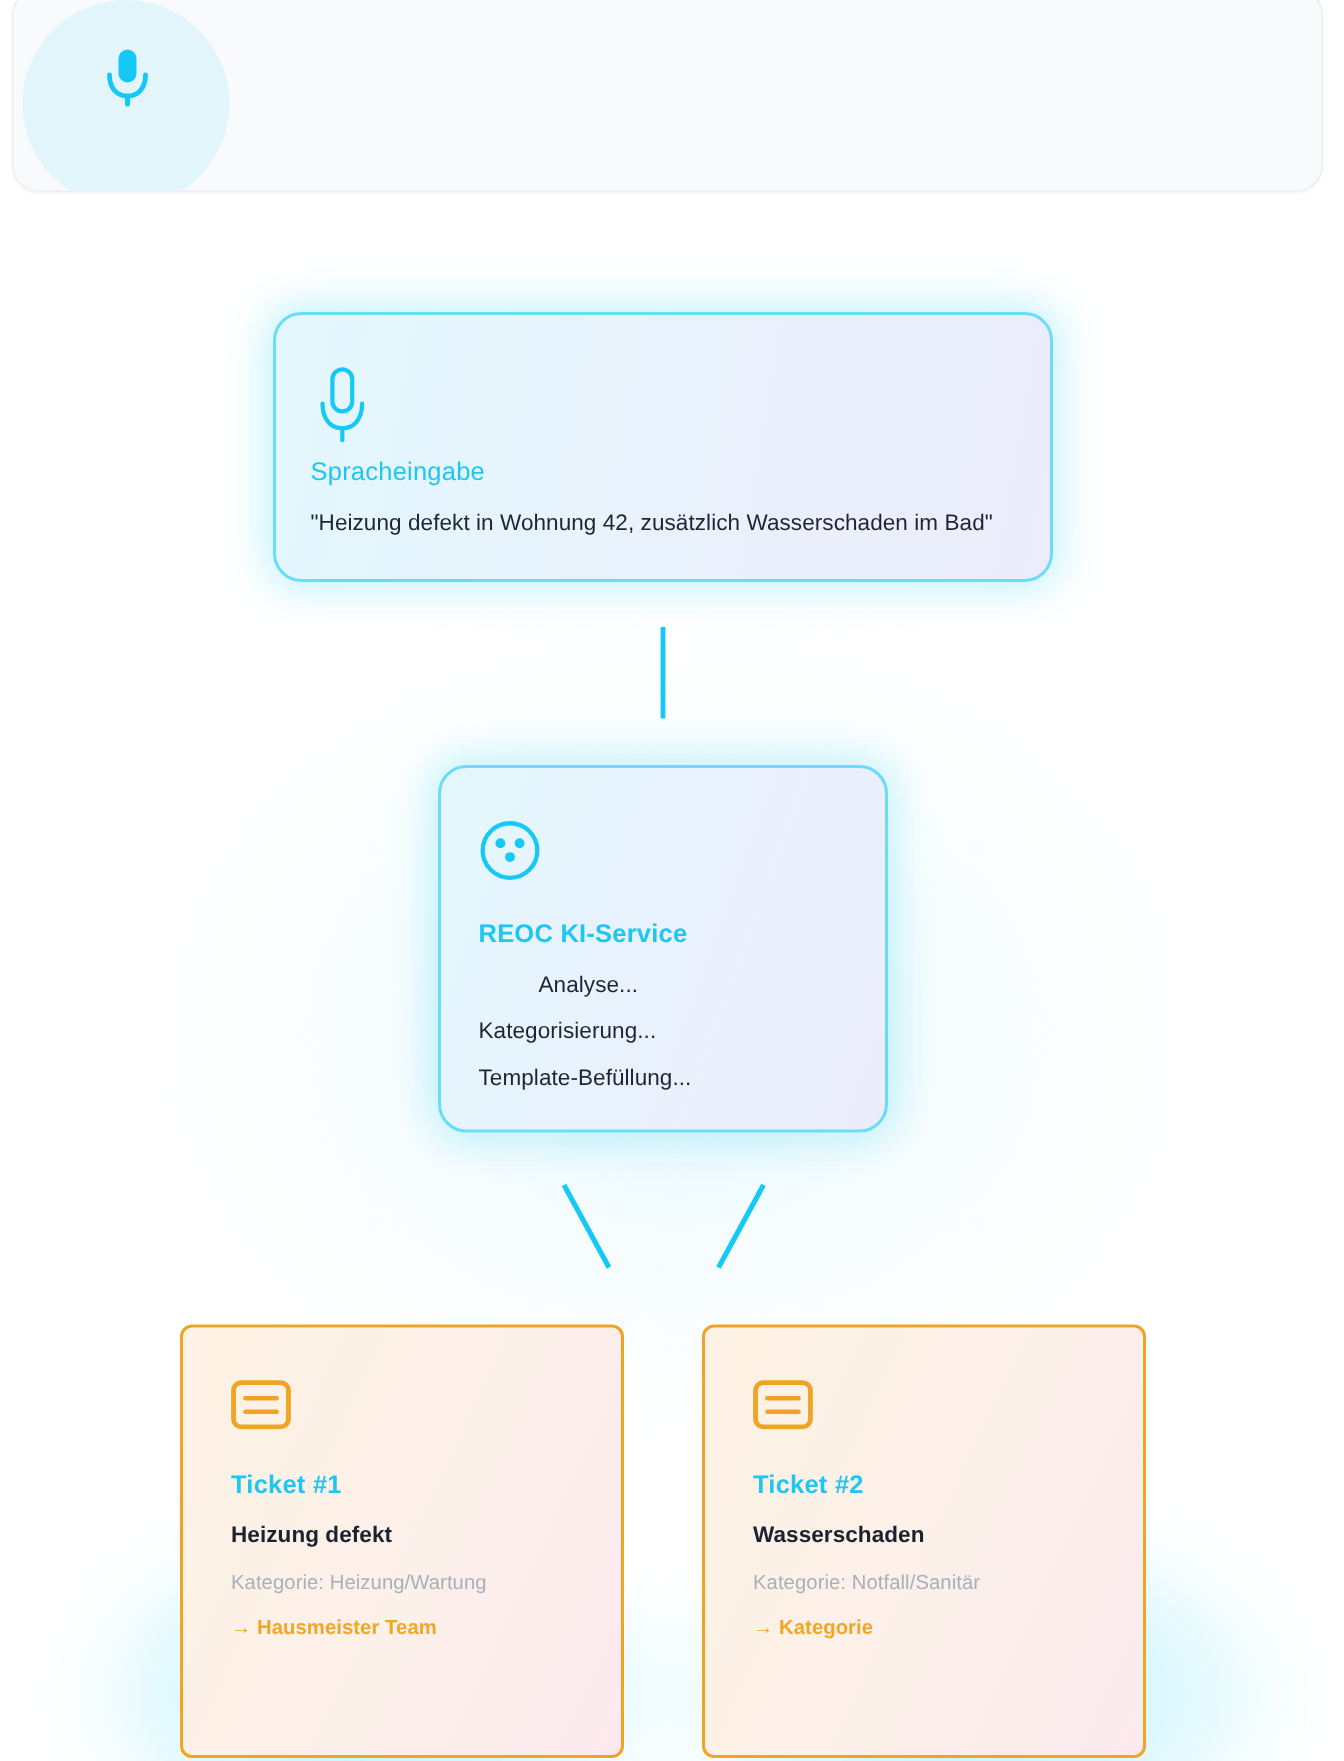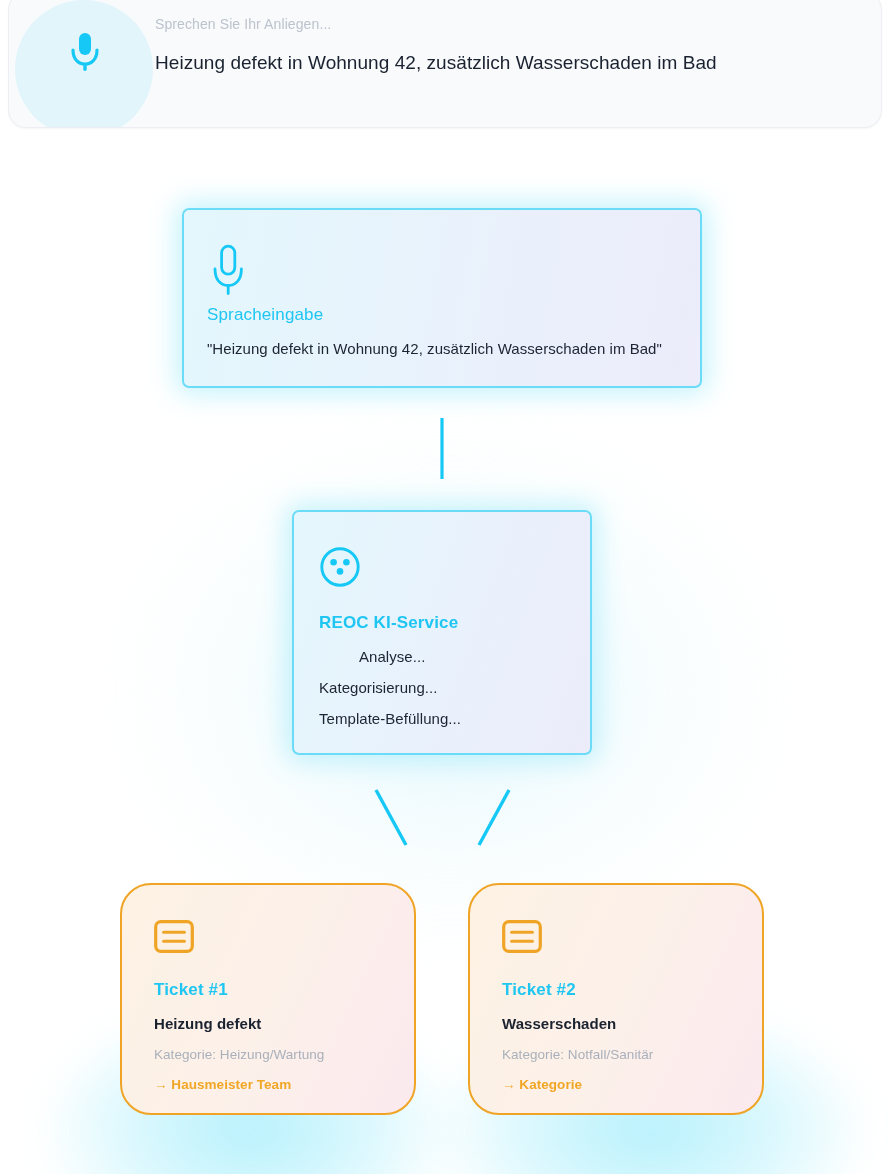--- a/index.html
+++ b/index.html
@@ -98,21 +98,21 @@
     font-size: 19px;
     color: #1a2230;
     line-height: 26px;
     letter-spacing: 0.05px;
   }
 
   
   .card {
     position: absolute;
     box-sizing: border-box;
-    border-radius: 7px;
+    border-radius: 19px;
   }
   .card-voice {
     left: 182px;
     top: 208px;
     width: 520px;
     height: 180px;
     background: linear-gradient(100deg, #e3f7fd 0%, #e9f2fc 50%, #ececfa 100%);
     border: 2px solid #6bdcf7;
     box-shadow: 0 0 26px 6px rgba(116,226,248,0.42);
   }
@@ -121,24 +121,24 @@
     top: 510px;
     width: 300px;
     height: 245px;
     background: linear-gradient(110deg, #e4f7fd 0%, #e9f1fc 55%, #ececfa 100%);
     border: 2px solid #6bdcf7;
     box-shadow: 0 0 26px 6px rgba(116,226,248,0.40);
   }
   .card-ticket {
     top: 883px;
     width: 296px;
-    height: 232px;
+    height: 289px;
     background: linear-gradient(115deg, #fdf2e3 0%, #fcf0ea 55%, #fbe9ee 100%);
     border: 2px solid #efa426;
-    border-radius: 31px;
+    border-radius: 8px;
   }
   .card-ticket-1 { left: 120px; }
   .card-ticket-2 { left: 468px; }
 
   .card-icon {
     position: absolute;
     left: 25px;
     top: 34px;
   }
   .card-icon-ticket {
@@ -242,24 +242,20 @@
 <div class="voice-bar">
   <div class="voice-bar-inner">
     <div class="mic-circle"></div>
     <div class="mic-icon-wrap">
       <svg width="32" height="44" viewBox="0 0 32 44" fill="none" xmlns="http://www.w3.org/2000/svg">
         <rect x="10" y="2" width="12" height="22" rx="6" fill="#16c8f5"></rect>
         <path d="M4 19 C4 28.5 9.6 33 16 33 C22.4 33 28 28.5 28 19" stroke="#16c8f5" stroke-width="3.2" stroke-linecap="round" fill="none"></path>
         <rect x="14.3" y="32" width="3.4" height="8" rx="1.7" fill="#16c8f5"></rect>
       </svg>
     </div>
-    <div class="voice-text-block">
-      <div class="voice-placeholder">Sprechen Sie Ihr Anliegen...</div>
-      <div class="voice-transcript">Heizung defekt in Wohnung 42, zusätzlich Wasserschaden im Bad</div>
-    </div>
   </div>
 </div>
 
 <svg class="connector-layer" width="896" height="1174" viewBox="0 0 896 1174" fill="none" xmlns="http://www.w3.org/2000/svg">
 
   <line x1="442" y1="418" x2="442" y2="479" stroke="#16c8f5" stroke-width="3.2" stroke-linecap="butt"></line>
 
   <line x1="376" y1="790" x2="406" y2="845" stroke="#16c8f5" stroke-width="3.4" stroke-linecap="butt"></line>
 
   <line x1="509" y1="790" x2="479" y2="845" stroke="#16c8f5" stroke-width="3.4" stroke-linecap="butt"></line>

